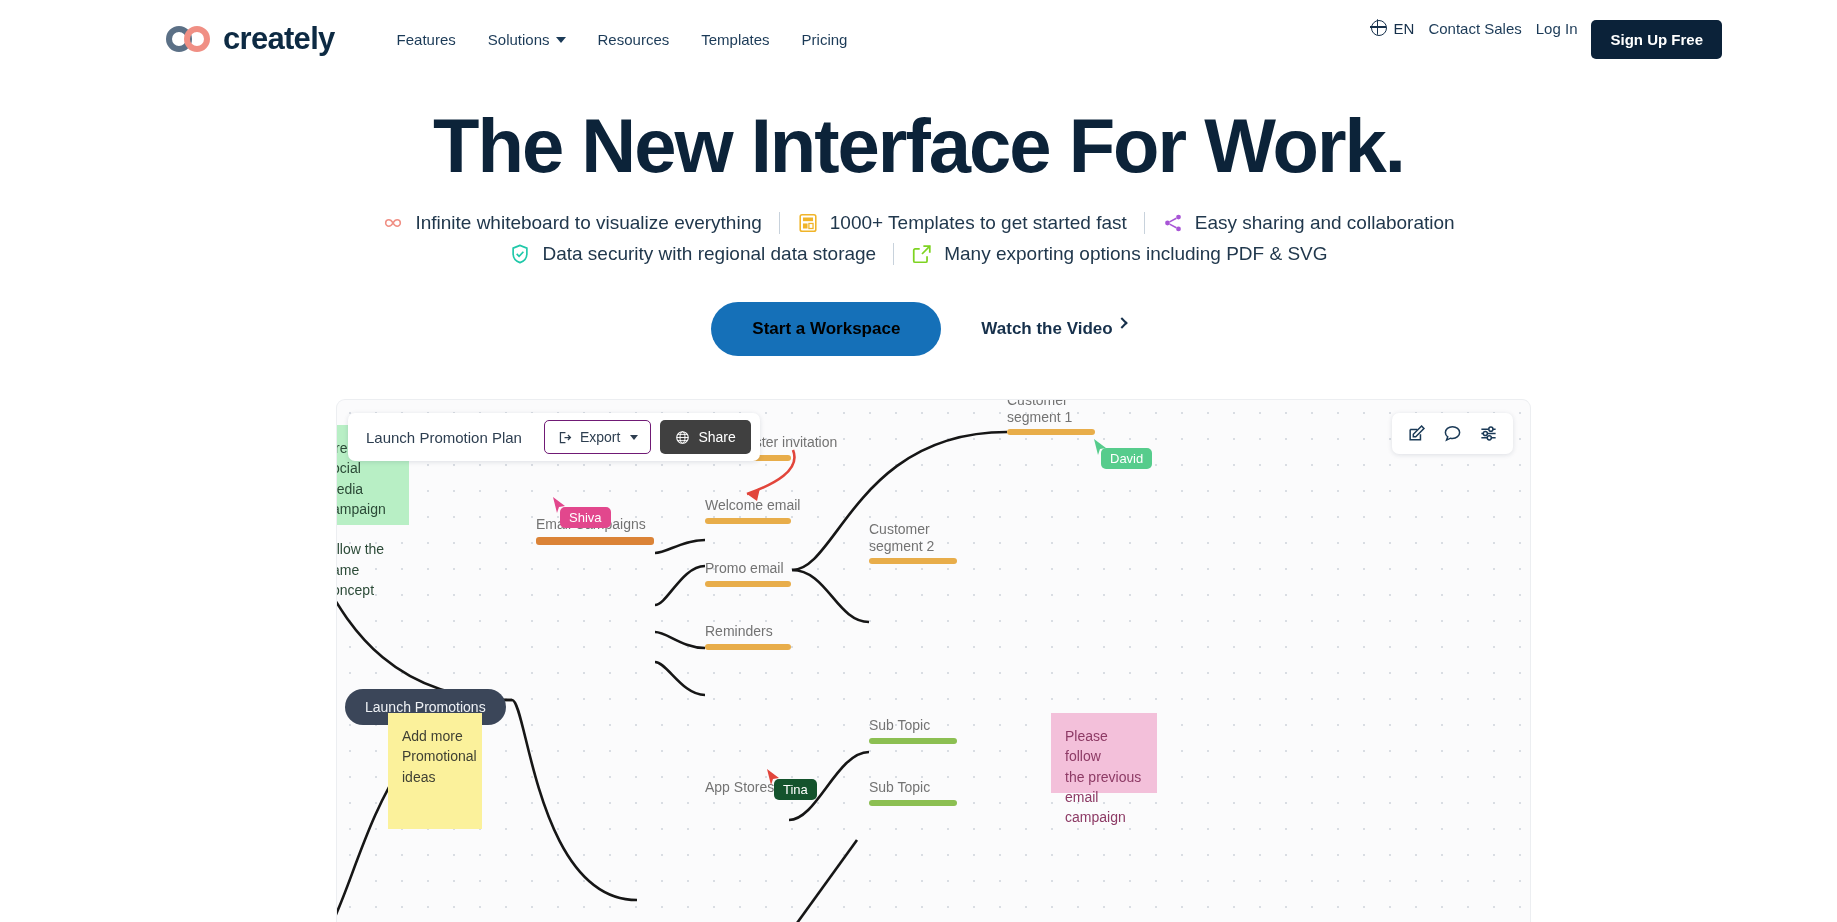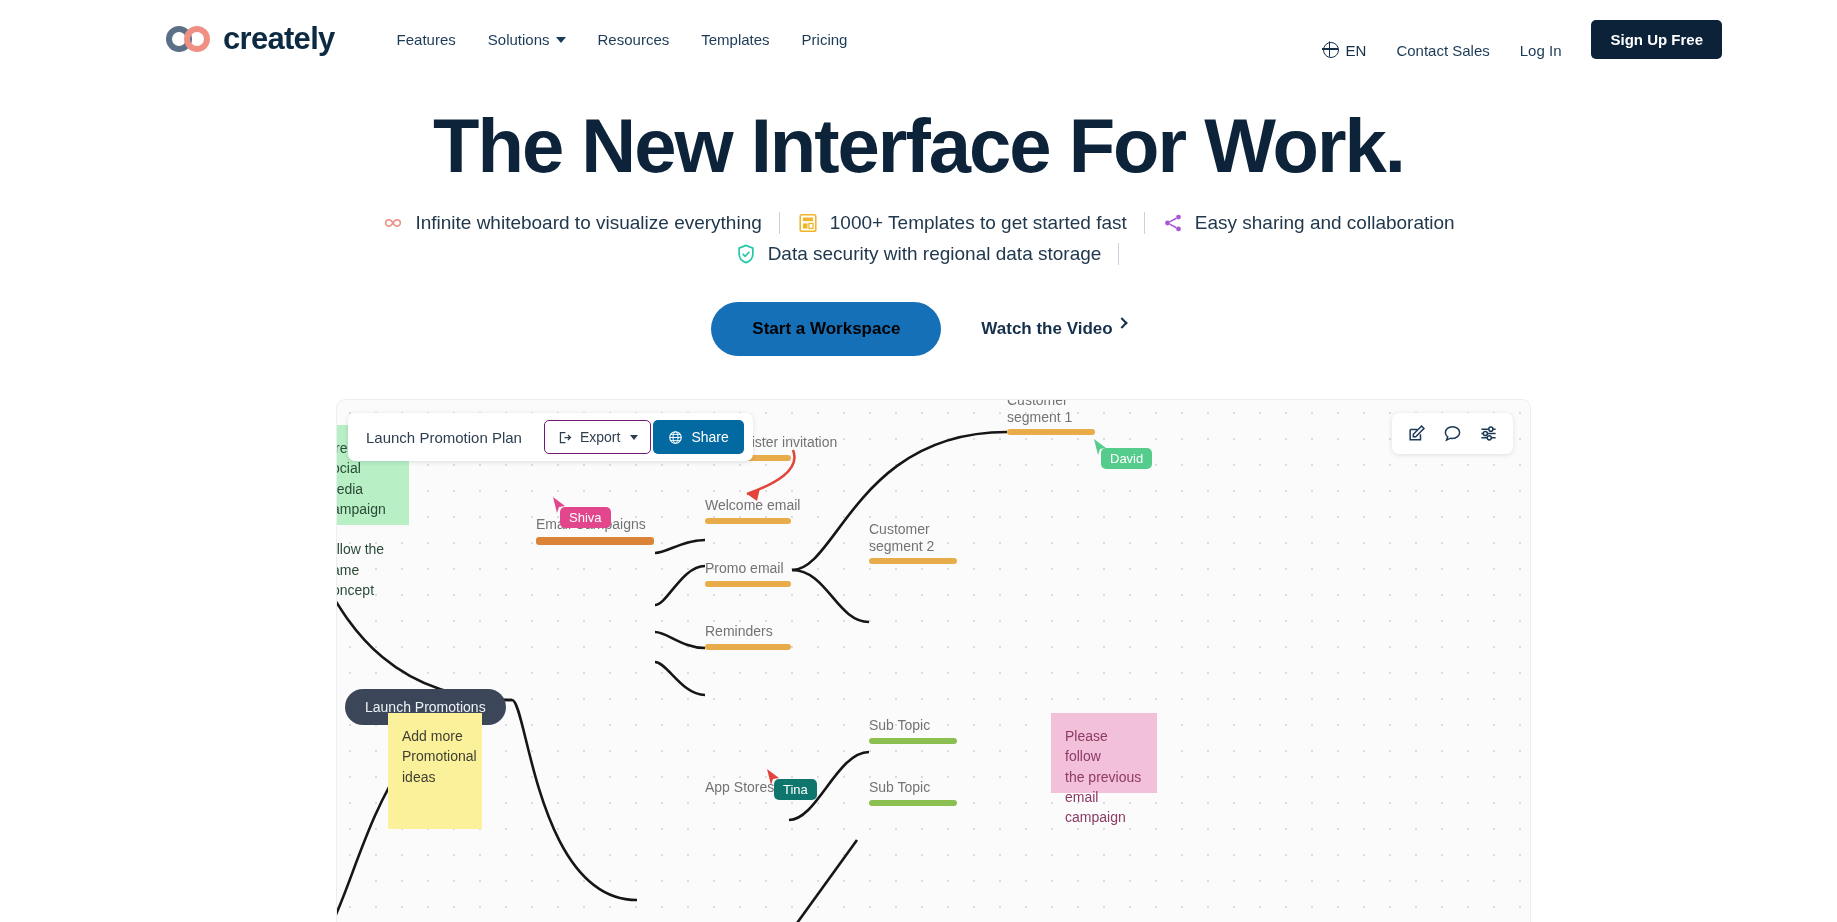--- a/index.html
+++ b/index.html
@@ -38,21 +38,21 @@
   }
   .chevron-down {
     width: 0; height: 0; margin-top: 2px;
     border-left: 5px solid transparent;
     border-right: 5px solid transparent;
     border-top: 6px solid #1b3a57;
   }
 
   .header-right {
     margin-left: auto;
-    display: flex; align-items: flex-end; gap: 30px;
+    display: flex; align-items: flex-start; gap: 14px;
   }
   .lang-select { display: flex; align-items: center; gap: 7px; cursor: pointer; }
   .globe-icon {
     width: 16px; height: 16px; border-radius: 50%;
     border: 1.6px solid #16304b; position: relative;
   }
   .globe-icon::before {
     content: ""; position: absolute; left: -1.6px; top: 5.2px;
     width: 16px; height: 1.6px; background: #16304b;
   }
@@ -149,22 +149,22 @@
   }
   .export-caret {
     width: 0; height: 0; margin-left: 2px;
     border-left: 4.5px solid transparent;
     border-right: 4.5px solid transparent;
     border-top: 5.5px solid #2d3e50;
   }
   .share-btn {
     display: flex; align-items: center; gap: 8px;
     font-size: 14px; color: #ffffff; font-weight: 500;
-    background: #0369a1; border: none; border-radius: 5px;
-    padding: 9px 15px; margin-left: 2px; cursor: pointer;
+    background: #404040; border: none; border-radius: 5px;
+    padding: 9px 15px; margin-left: 9px; cursor: pointer;
     font-family: "Liberation Sans", sans-serif;
   }
   .tool-icons {
     position: absolute; right: 17px; top: 13px;
     display: flex; align-items: center; gap: 17px;
     background: #ffffff; border-radius: 7px;
     padding: 11px 15px; z-index: 6;
     box-shadow: 0 1px 5px rgba(20,40,70,.13);
   }
   .tool-icons svg { cursor: pointer; display: block; }
@@ -278,20 +278,28 @@
     <div class="feat-row">
       <span class="feat">
         <svg class="feat-icon" viewBox="0 0 24 24">
           <path d="M12 2.6 4.5 5.6v6c0 5 3.2 8.4 7.5 9.8 4.3-1.4 7.5-4.8 7.5-9.8v-6z" fill="none" stroke="#1fc8a9" stroke-width="1.8"></path>
           <path d="M8.4 11.9l2.6 2.7 4.7-5" fill="none" stroke="#1fc8a9" stroke-width="1.8"></path>
         </svg>
         <span>Data security with regional data storage</span>
       </span>
       <span class="feat-sep"></span>
 
+      <span class="feat">
+        <svg class="feat-icon" viewBox="0 0 24 24">
+          <path d="M13.5 3.5H20.5V10.5" fill="none" stroke="#7ed321" stroke-width="1.9"></path>
+          <path d="M20.5 3.5 12 12" fill="none" stroke="#7ed321" stroke-width="1.9"></path>
+          <path d="M17.5 14.5v5a1.5 1.5 0 0 1-1.5 1.5H4.5A1.5 1.5 0 0 1 3 19.5V8a1.5 1.5 0 0 1 1.5-1.5h5" fill="none" stroke="#7ed321" stroke-width="1.9"></path>
+        </svg>
+        <span>Many exporting options including PDF &amp; SVG</span>
+      </span>
     </div>
   </div>
 
   <div class="cta-row">
     <button class="primary-cta">Start a Workspace</button>
     <span class="video-link">
       <span>Watch the Video</span>
       <span class="video-chevron"></span>
     </span>
   </div>
@@ -436,14 +444,14 @@
         <path d="M1 1 L13 10 L7 11 L5 17 Z" fill="#56cc8c"></path>
       </svg>
   </div>
   <div class="cursor-tag" style="left:764px;top:48px;background:#56cc8c;">David</div>
 
   <div class="cursor-arrow" style="left:429px;top:368px;">
     <svg width="15" height="18" viewBox="0 0 15 18">
         <path d="M1 1 L13 10 L7 11 L5 17 Z" fill="#e2453b"></path>
       </svg>
   </div>
-  <div class="cursor-tag" style="left:437px;top:379px;background:#0f766e;">Tina</div>
+  <div class="cursor-tag" style="left:437px;top:379px;background:#14532d;">Tina</div>
 </div>
 
 </body></html>

